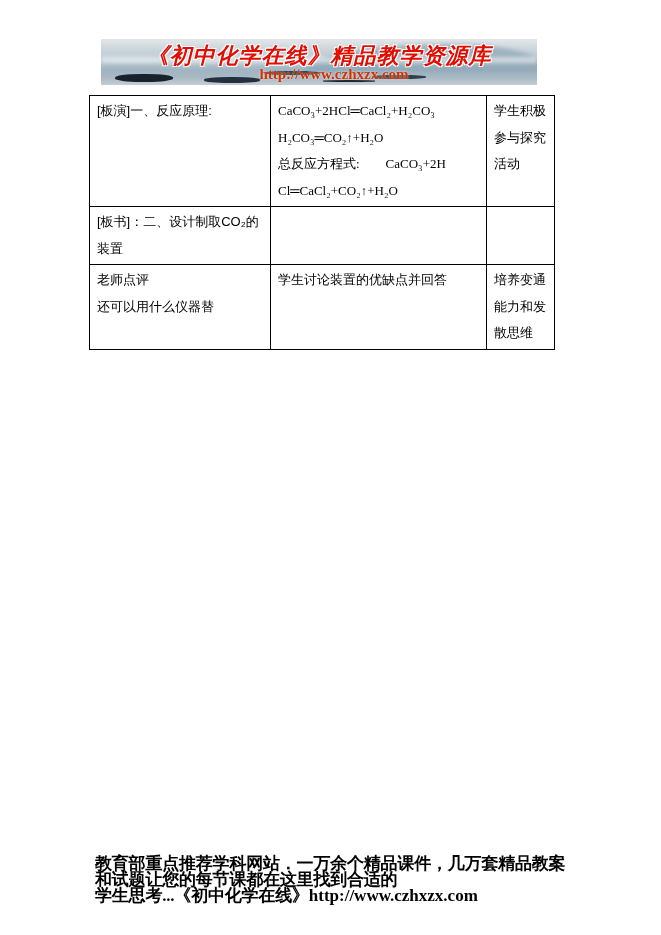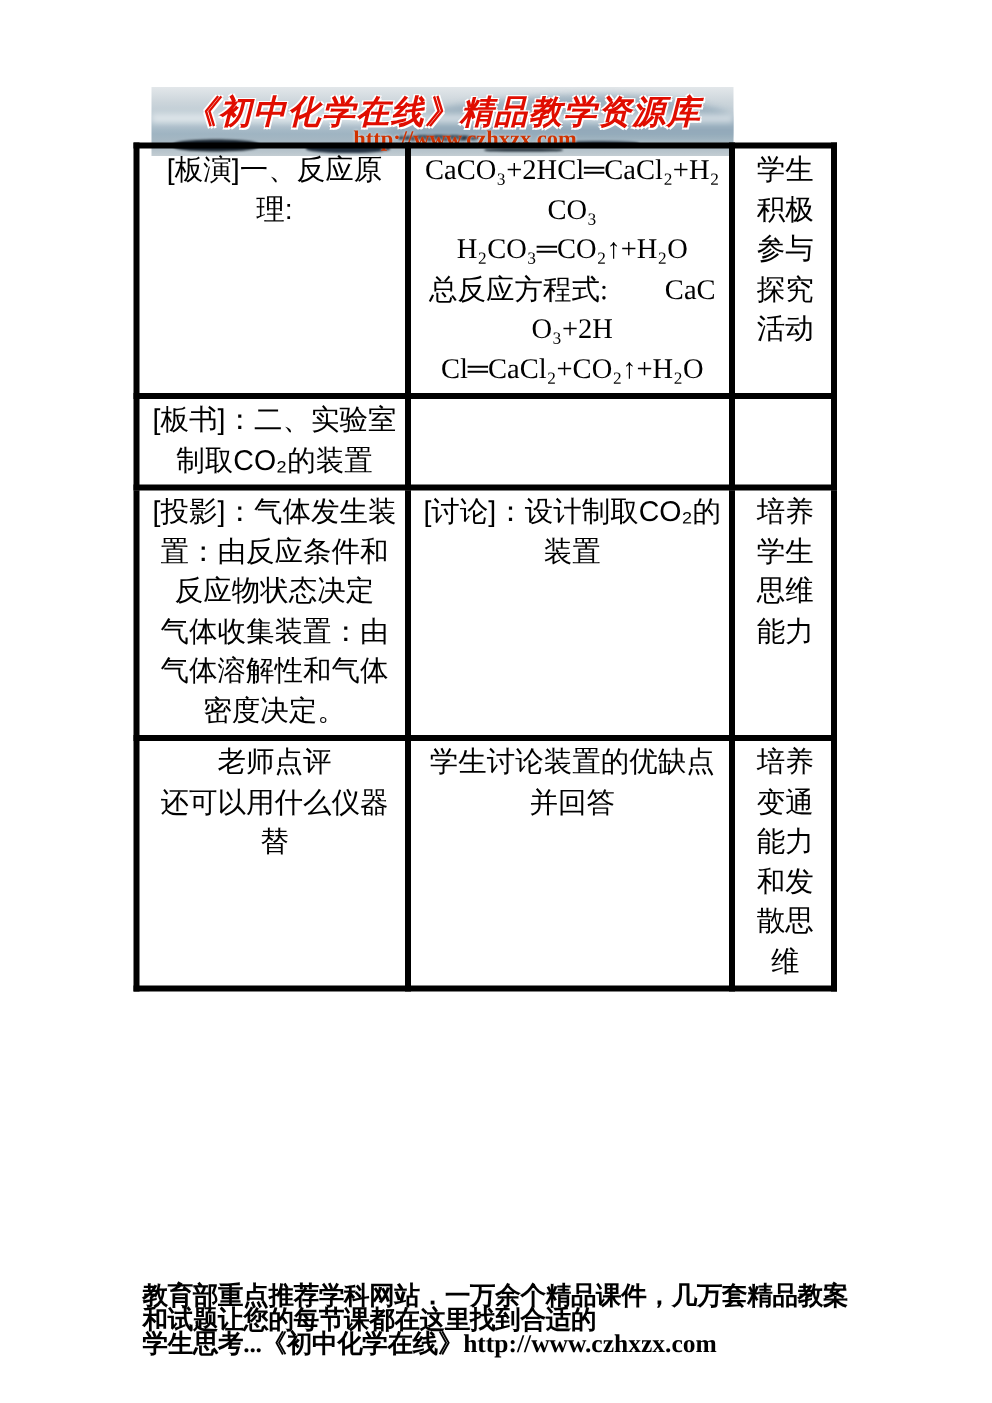--- a/index.html
+++ b/index.html
@@ -3,22 +3,23 @@
 <meta charset="utf-8">
 <style>
   html,body{margin:0;padding:0;}
   body{
     width:661px;height:935px;background:#ffffff;position:relative;
     font-family:"Liberation Sans",sans-serif;color:#000;
   }
 
   
   .banner{
-    position:absolute;left:101px;top:58px;width:388px;height:46px;overflow:hidden;
+    position:absolute;left:101px;top:39px;width:388px;height:46px;overflow:hidden;
     background:linear-gradient(180deg,#e3e7ea 0%,#ccd5db 22%,#b6c6d0 48%,#9fb4c2 68%,#a9b9c3 84%,#c3cdd3 100%);
+    padding-left:48px;
   }
   .banner .mountain{
     position:absolute;right:-8px;top:5px;width:240px;height:28px;
     background:#8ca4b5;border-radius:60% 40% 8% 8%/100% 85% 0 0;
     opacity:.7;filter:blur(2px);
   }
   .banner .haze{
     position:absolute;left:0;top:18px;width:100%;height:6px;
     background:rgba(255,255,255,.55);filter:blur(2px);
   }
@@ -40,24 +41,24 @@
     font-size:15px;color:#d03200;white-space:nowrap;
     text-shadow:0 0 2px rgba(255,255,255,.8);
   }
 
   
   table.lesson{
     position:absolute;left:89px;top:95px;width:465px;
     border-collapse:collapse;table-layout:fixed;
   }
   table.lesson td{
-    border:4px solid #000000;vertical-align:top;
+    border:1px solid #000000;vertical-align:top;
     padding:2px 4px 2px 7px;
-    font-size:19px;line-height:26.5px;
-    white-space:pre-wrap;word-break:break-all;text-align:center;
+    font-size:13px;line-height:26.5px;
+    white-space:pre-wrap;word-break:break-all;
   }
   col.c1{width:181px}col.c2{width:216px}col.c3{width:68px}
   tr.r1{height:104px}tr.r2{height:131px}tr.r3{height:53px}tr.r4{height:54px}
   tr.r5{height:76px}tr.r6{height:105px}tr.r7{height:157px}tr.r8{height:78px}
   td.eq{font-family:Liberation Serif, serif;font-size:12.5px;}
 
   
   .footer{
     position:absolute;left:95px;top:856px;width:478px;
     font-family:"Liberation Serif",serif;font-weight:bold;
@@ -85,29 +86,23 @@
   <tbody>
       <tr class="r1">
     <td>[板演]一、反应原理:</td>
     <td class="eq">CaCO₃+2HCl═CaCl₂+H₂CO₃
 H₂CO₃═CO₂↑+H₂O
 总反应方程式:        CaCO₃+2H
 Cl═CaCl₂+CO₂↑+H₂O</td>
     <td>学生积极参与探究活动</td>
   </tr>
   <tr class="r3">
-    <td>[板书]：二、实验室制取CO₂的装置</td>
+    <td>[板书]：二、设计制取CO₂的装置</td>
     <td></td>
     <td></td>
-  </tr>
-  <tr class="r6">
-    <td>[投影]：气体发生装置：由反应条件和反应物状态决定
-气体收集装置：由气体溶解性和气体密度决定。</td>
-    <td>[讨论]：设计制取CO₂的装置</td>
-    <td>培养学生思维能力</td>
   </tr>
   <tr class="r8">
     <td>老师点评
 还可以用什么仪器替</td>
     <td>学生讨论装置的优缺点并回答</td>
     <td>培养变通能力和发散思维</td>
   </tr>
 </tbody>
   </table>
 

